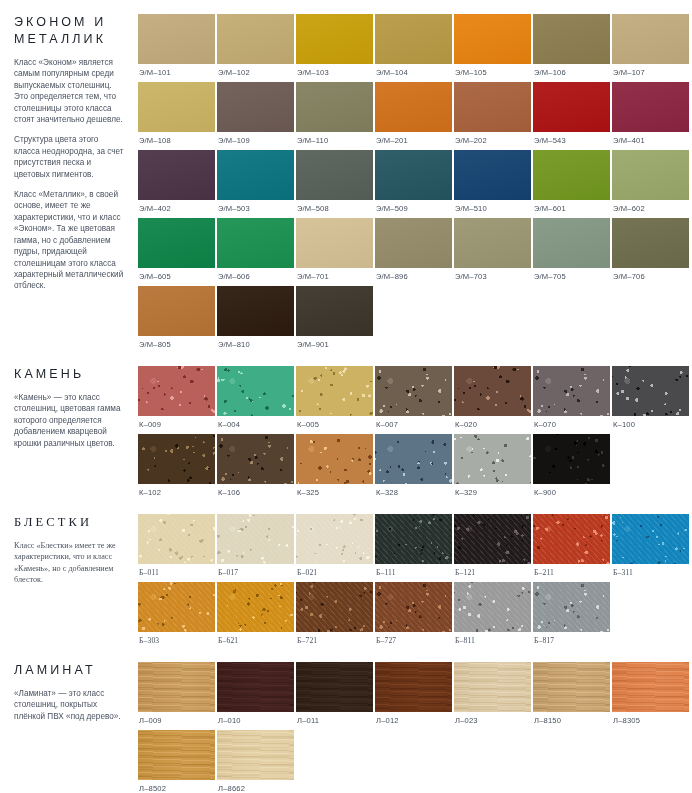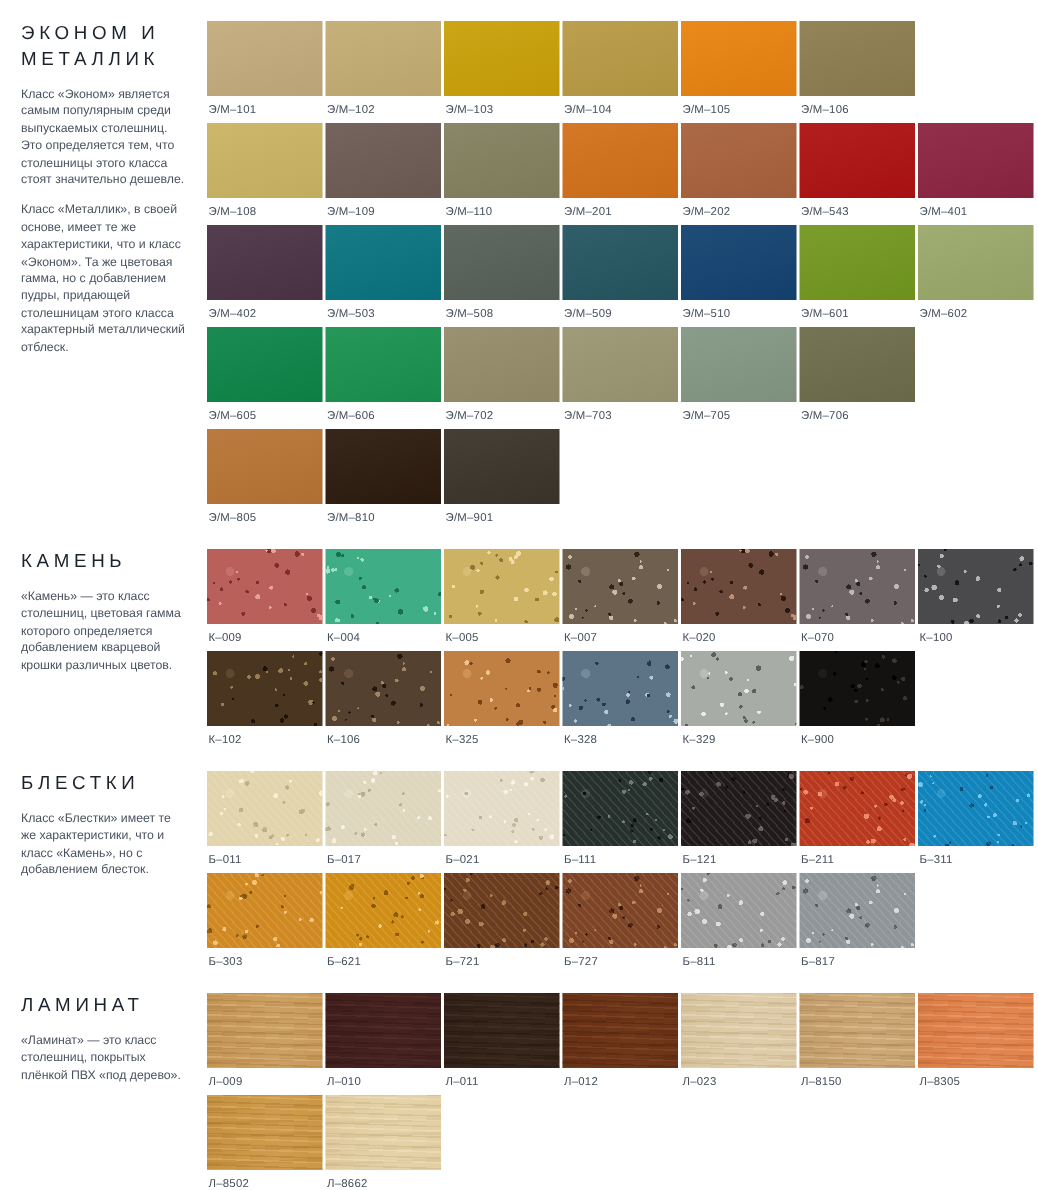--- a/index.html
+++ b/index.html
@@ -83,34 +83,35 @@
     line-height: 9px;
     color: #454f5d;
     padding: 3.5px 0 5.5px 1px;
     letter-spacing: 0.15px;
     white-space: nowrap;
   }
 
   
   .sec-econom { padding-top: 14px; }
   .sec-kamen  { padding-top: 12px; }
-  .sec-blestki{ padding-top: 12px; }
+  .sec-blestki{ padding-top: 12px; font-family: Liberation Serif, serif; }
   .sec-laminat{ padding-top: 12px; }
 </style>
 </head>
 <body>
 
 <div class="page">
   <div id="sections-root">
       <div class="section sec-econom">
         <div class="section-info">
           <div class="section-title">ЭКОНОМ И
 МЕТАЛЛИК</div>
           <div class="section-desc">
             <p>Класс «Эконом» является самым популярным среди выпускаемых столешниц. Это определяется тем, что столешницы этого класса стоят значительно дешевле.</p>
+            <p>Структура цвета этого класса неоднородна, за счет присутствия песка и цветовых пигментов.</p>
             <p>Класс «Металлик», в своей основе, имеет те же характеристики, что и класс «Эконом». Та же цветовая гамма, но с добавлением пудры, придающей столешницам этого класса характерный металлический отблеск.</p>
           </div>
         </div>
         <div class="grid-wrap">
           <div class="row">
             <div class="cell">
               <div class="swatch" style="background: linear-gradient(165deg, rgba(255, 255, 255, 0.055), rgba(0, 0, 0, 0.043)), linear-gradient(rgb(194, 171, 124), rgb(194, 171, 124));"></div>
               <div class="label">Э/М–101</div>
             </div>
             <div class="cell">
@@ -126,20 +127,24 @@
               <div class="label">Э/М–104</div>
             </div>
             <div class="cell">
               <div class="swatch" style="background: linear-gradient(165deg, rgba(255, 255, 255, 0.055), rgba(0, 0, 0, 0.043)), linear-gradient(rgb(232, 130, 15), rgb(232, 130, 15));"></div>
               <div class="label">Э/М–105</div>
             </div>
             <div class="cell">
               <div class="swatch" style="background: linear-gradient(165deg, rgba(255, 255, 255, 0.055), rgba(0, 0, 0, 0.043)), linear-gradient(rgb(141, 125, 79), rgb(141, 125, 79));"></div>
               <div class="label">Э/М–106</div>
             </div>
+            <div class="cell">
+              <div class="swatch" style="background: linear-gradient(165deg, rgba(255, 255, 255, 0.055), rgba(0, 0, 0, 0.043)), linear-gradient(rgb(193, 171, 126), rgb(193, 171, 126));"></div>
+              <div class="label">Э/М–107</div>
+            </div>
           </div>
           <div class="row">
             <div class="cell">
               <div class="swatch" style="background: linear-gradient(165deg, rgba(255, 255, 255, 0.055), rgba(0, 0, 0, 0.043)), linear-gradient(rgb(201, 179, 99), rgb(201, 179, 99));"></div>
               <div class="label">Э/М–108</div>
             </div>
             <div class="cell">
               <div class="swatch" style="background: linear-gradient(165deg, rgba(255, 255, 255, 0.055), rgba(0, 0, 0, 0.043)), linear-gradient(rgb(109, 90, 84), rgb(109, 90, 84));"></div>
               <div class="label">Э/М–109</div>
             </div>
@@ -197,22 +202,26 @@
           <div class="row">
             <div class="cell">
               <div class="swatch" style="background: linear-gradient(165deg, rgba(255, 255, 255, 0.055), rgba(0, 0, 0, 0.043)), linear-gradient(rgb(13, 132, 72), rgb(13, 132, 72));"></div>
               <div class="label">Э/М–605</div>
             </div>
             <div class="cell">
               <div class="swatch" style="background: linear-gradient(165deg, rgba(255, 255, 255, 0.055), rgba(0, 0, 0, 0.043)), linear-gradient(rgb(25, 145, 79), rgb(25, 145, 79));"></div>
               <div class="label">Э/М–606</div>
             </div>
             <div class="cell">
+              <div class="swatch" style="background: linear-gradient(165deg, rgba(255, 255, 255, 0.055), rgba(0, 0, 0, 0.043)), linear-gradient(rgb(212, 192, 148), rgb(212, 192, 148));"></div>
+              <div class="label">Э/М–701</div>
+            </div>
+            <div class="cell">
               <div class="swatch" style="background: linear-gradient(165deg, rgba(255, 255, 255, 0.055), rgba(0, 0, 0, 0.043)), linear-gradient(rgb(148, 139, 104), rgb(148, 139, 104));"></div>
-              <div class="label">Э/М–702</div>
+              <div class="label">Э/М–896</div>
             </div>
             <div class="cell">
               <div class="swatch" style="background: linear-gradient(165deg, rgba(255, 255, 255, 0.055), rgba(0, 0, 0, 0.043)), linear-gradient(rgb(154, 149, 112), rgb(154, 149, 112));"></div>
               <div class="label">Э/М–703</div>
             </div>
             <div class="cell">
               <div class="swatch" style="background: linear-gradient(165deg, rgba(255, 255, 255, 0.055), rgba(0, 0, 0, 0.043)), linear-gradient(rgb(131, 150, 131), rgb(131, 150, 131));"></div>
               <div class="label">Э/М–705</div>
             </div>
             <div class="cell">

